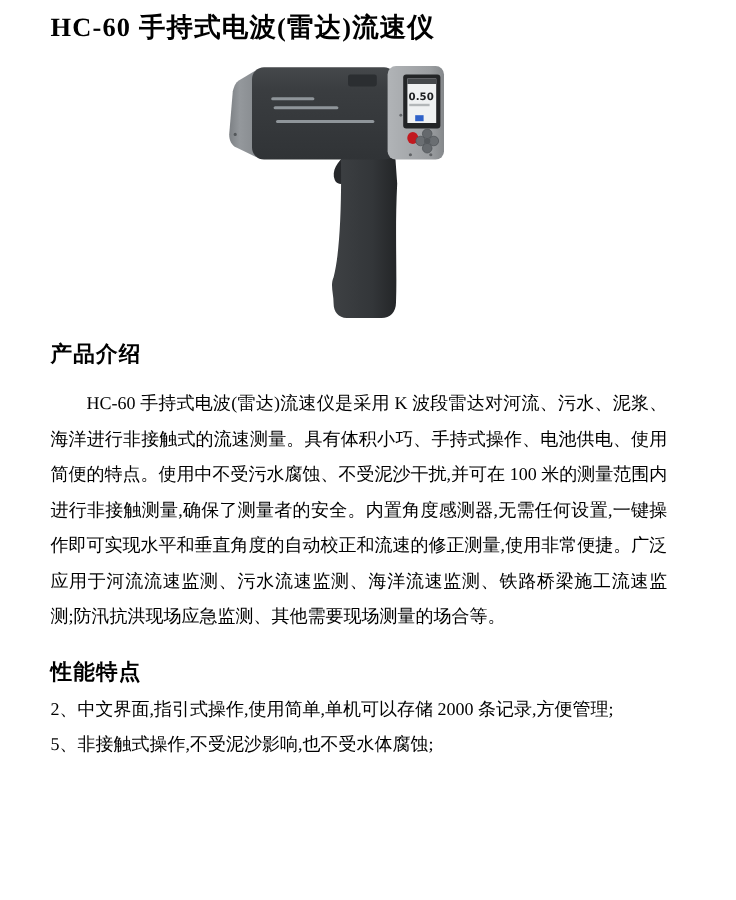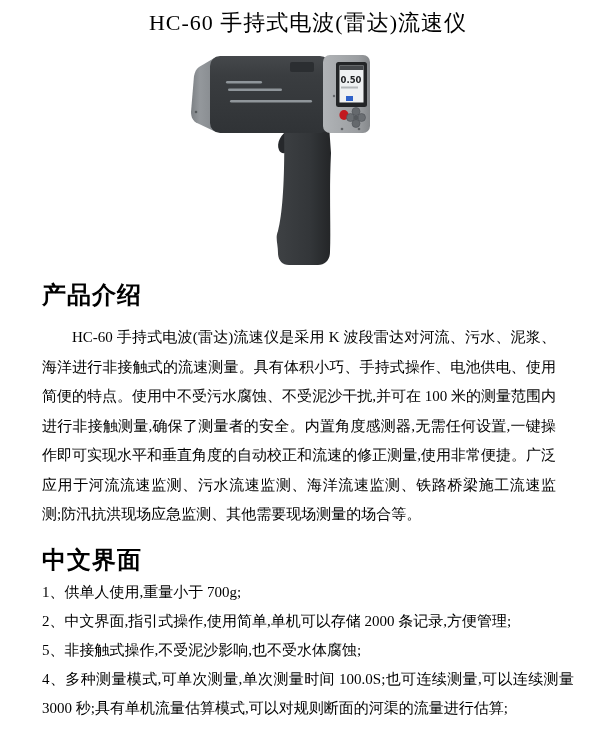--- a/index.html
+++ b/index.html
@@ -2,29 +2,29 @@
 <html lang="zh"><head>
 <meta charset="utf-8">
 <style>
   html,body{margin:0;padding:0;}
   body{
     width:613px;height:750px;overflow:hidden;background:#ffffff;
     font-family:"Liberation Serif","DejaVu Serif",serif;color:#000;
   }
   .page{width:613px;height:750px;padding:0 39px 0 42px;box-sizing:border-box;}
   .doc-title{
-    margin:8px 0 0 0;text-align:center;font-size:22px;line-height:30px;
-    font-weight:normal;letter-spacing:1px;
+    margin:8px 0 0 0;font-size:22px;line-height:30px;
+    font-weight:bold;letter-spacing:1px;
     font-family:"Liberation Serif","DejaVu Serif",serif;
   }
   .figure{margin-top:17px;height:212px;}
   .figure svg{display:block;margin-left:148px;}
   .sec-heading{
     margin:0;font-family:Liberation Sans, sans-serif;
-    font-size:24px;line-height:22px;font-weight:bold;letter-spacing:1px;
+    font-size:18px;line-height:22px;font-weight:bold;letter-spacing:1px;
   }
   .sec-heading.intro{margin-top:17px;}
   .sec-heading.feat{margin-top:19px;}
   .intro-para{
     margin:17px 18px 0 0;font-size:15px;line-height:29.5px;
     text-align:justify;text-indent:2em;
   }
   .feature-list{margin-top:7px;}
   .feature-item{margin:0;font-size:15px;line-height:29px;text-align:justify;}
   .screen-value{
@@ -100,22 +100,20 @@
         <circle cx="171.5" cy="62.5" r="4" fill="#6a6e72" stroke="#4d5155" stroke-width="0.6"></circle>
         <circle cx="166" cy="62.5" r="2.6" fill="#55595d"></circle>
       </g>
     </svg>
   </div>
 
   <h2 class="sec-heading intro">产品介绍</h2>
 
   <p class="intro-para">HC-60 手持式电波(雷达)流速仪是采用 K 波段雷达对河流、污水、泥浆、海洋进行非接触式的流速测量。具有体积小巧、手持式操作、电池供电、使用简便的特点。使用中不受污水腐蚀、不受泥沙干扰,并可在 100 米的测量范围内进行非接触测量,确保了测量者的安全。内置角度感测器,无需任何设置,一键操作即可实现水平和垂直角度的自动校正和流速的修正测量,使用非常便捷。广泛应用于河流流速监测、污水流速监测、海洋流速监测、铁路桥梁施工流速监测;防汛抗洪现场应急监测、其他需要现场测量的场合等。</p>
 
-  <h2 class="sec-heading feat">中文界面</h2>
+  <h2 class="sec-heading feat">性能特点</h2>
 
   <div class="feature-list">
-    <p class="feature-item">1、供单人使用,重量小于 700g;</p>
     <p class="feature-item">2、中文界面,指引式操作,使用简单,单机可以存储 2000 条记录,方便管理;</p>
     <p class="feature-item">5、非接触式操作,不受泥沙影响,也不受水体腐蚀;</p>
-    <p class="feature-item">4、多种测量模式,可单次测量,单次测量时间 100.0S;也可连续测量,可以连续测量 3000 秒;具有单机流量估算模式,可以对规则断面的河渠的流量进行估算;</p>
   </div>
 
 </div>
 
 </body></html>

